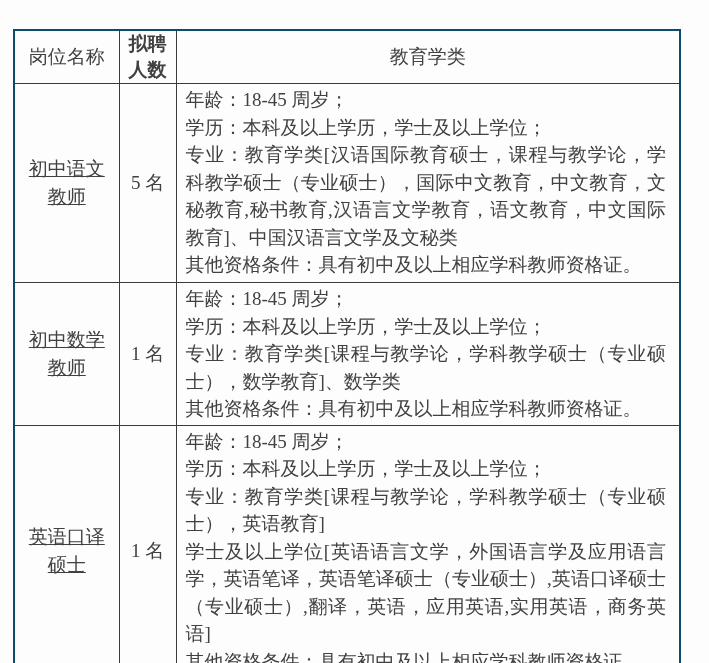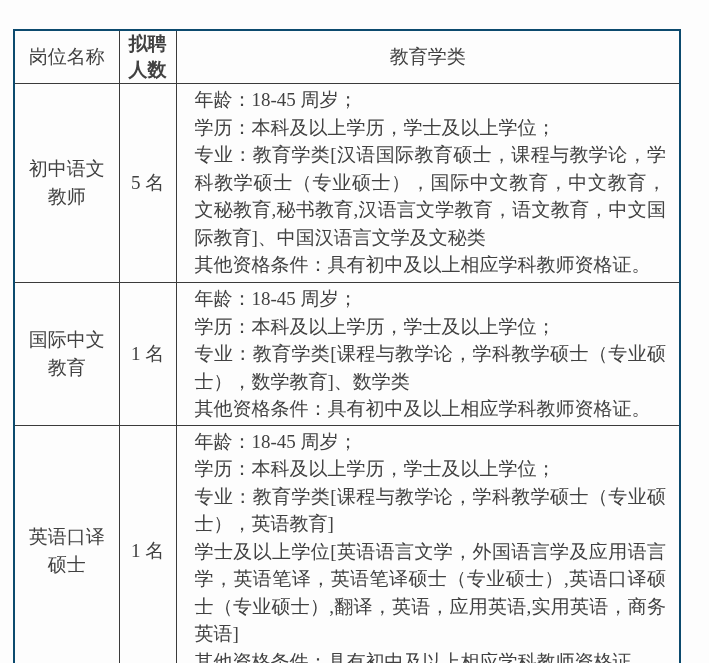--- a/index.html
+++ b/index.html
@@ -40,24 +40,25 @@
   td.pos-cell, td.count-cell {
     text-align:center;
     vertical-align:middle;
     font-size:19px;
     line-height:28px;
     padding:0;
   }
   .pos-text {
     display:inline-block;
     max-width:4.3em;
+    text-decoration:underline;
   }
   td.cond-cell {
     vertical-align:top;
-    padding:2px 13px 2px 18px;
+    padding:2px 13px 2px 9px;
   }
   p.cond {
     margin:0;
     font-size:19px;
     line-height:27.5px;
     text-align:justify;
     text-justify:inter-character;
     text-align-last:left;
     word-break:normal;
   }
@@ -96,21 +97,21 @@
     <td class="cond-cell">
           <p class="cond"><span>年龄：18-45 周岁；</span></p>
           <p class="cond"><span>学历：本科及以上学历，学士及以上学位；</span></p>
           <p class="cond"><span>专业：</span><span class="b">教育学类</span><span>[汉语国际教育硕士，课程与教学论，学科教学硕士（专业硕士），国际中文教育，中文教育，文秘教育,秘书教育,汉语言文学教育，语文教育，中文国际教育]、</span><span class="b">中国汉语言文学及文秘类</span></p>
           <p class="cond"><span>其他资格条件：具有初中及以上相应学科教师资格证。</span></p>
         </td>
   </tr>
 
   <tr>
     <td class="pos-cell">
-      <span class="pos-text">国际中文教育</span>
+      <span class="pos-text">初中数学教师</span>
     </td>
     <td class="count-cell">
       <span>1 名</span>
     </td>
     <td class="cond-cell">
           <p class="cond"><span>年龄：18-45 周岁；</span></p>
           <p class="cond"><span>学历：本科及以上学历，学士及以上学位；</span></p>
           <p class="cond"><span>专业：</span><span class="b">教育学类</span><span>[课程与教学论，学科教学硕士（专业硕士），数学教育]、</span><span class="b">数学类</span></p>
           <p class="cond"><span>其他资格条件：具有初中及以上相应学科教师资格证。</span></p>
         </td>

